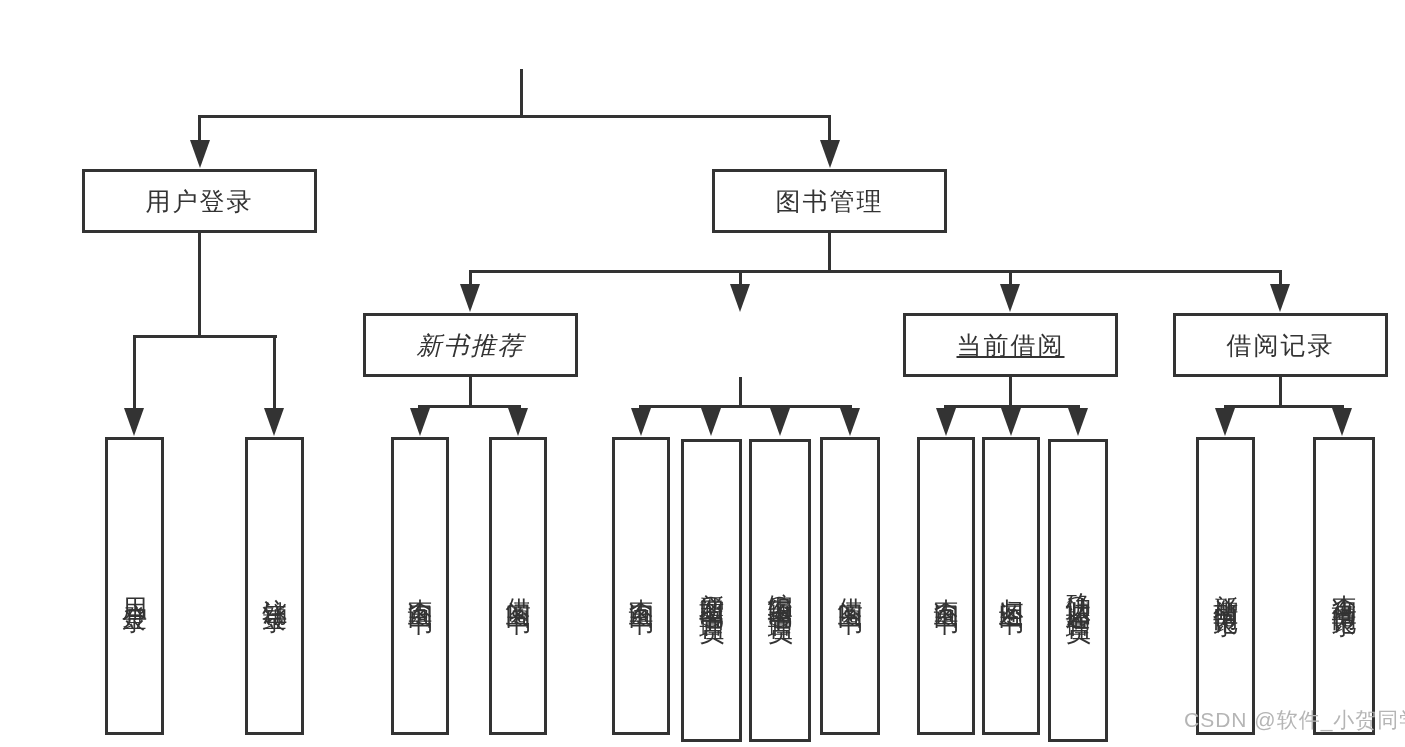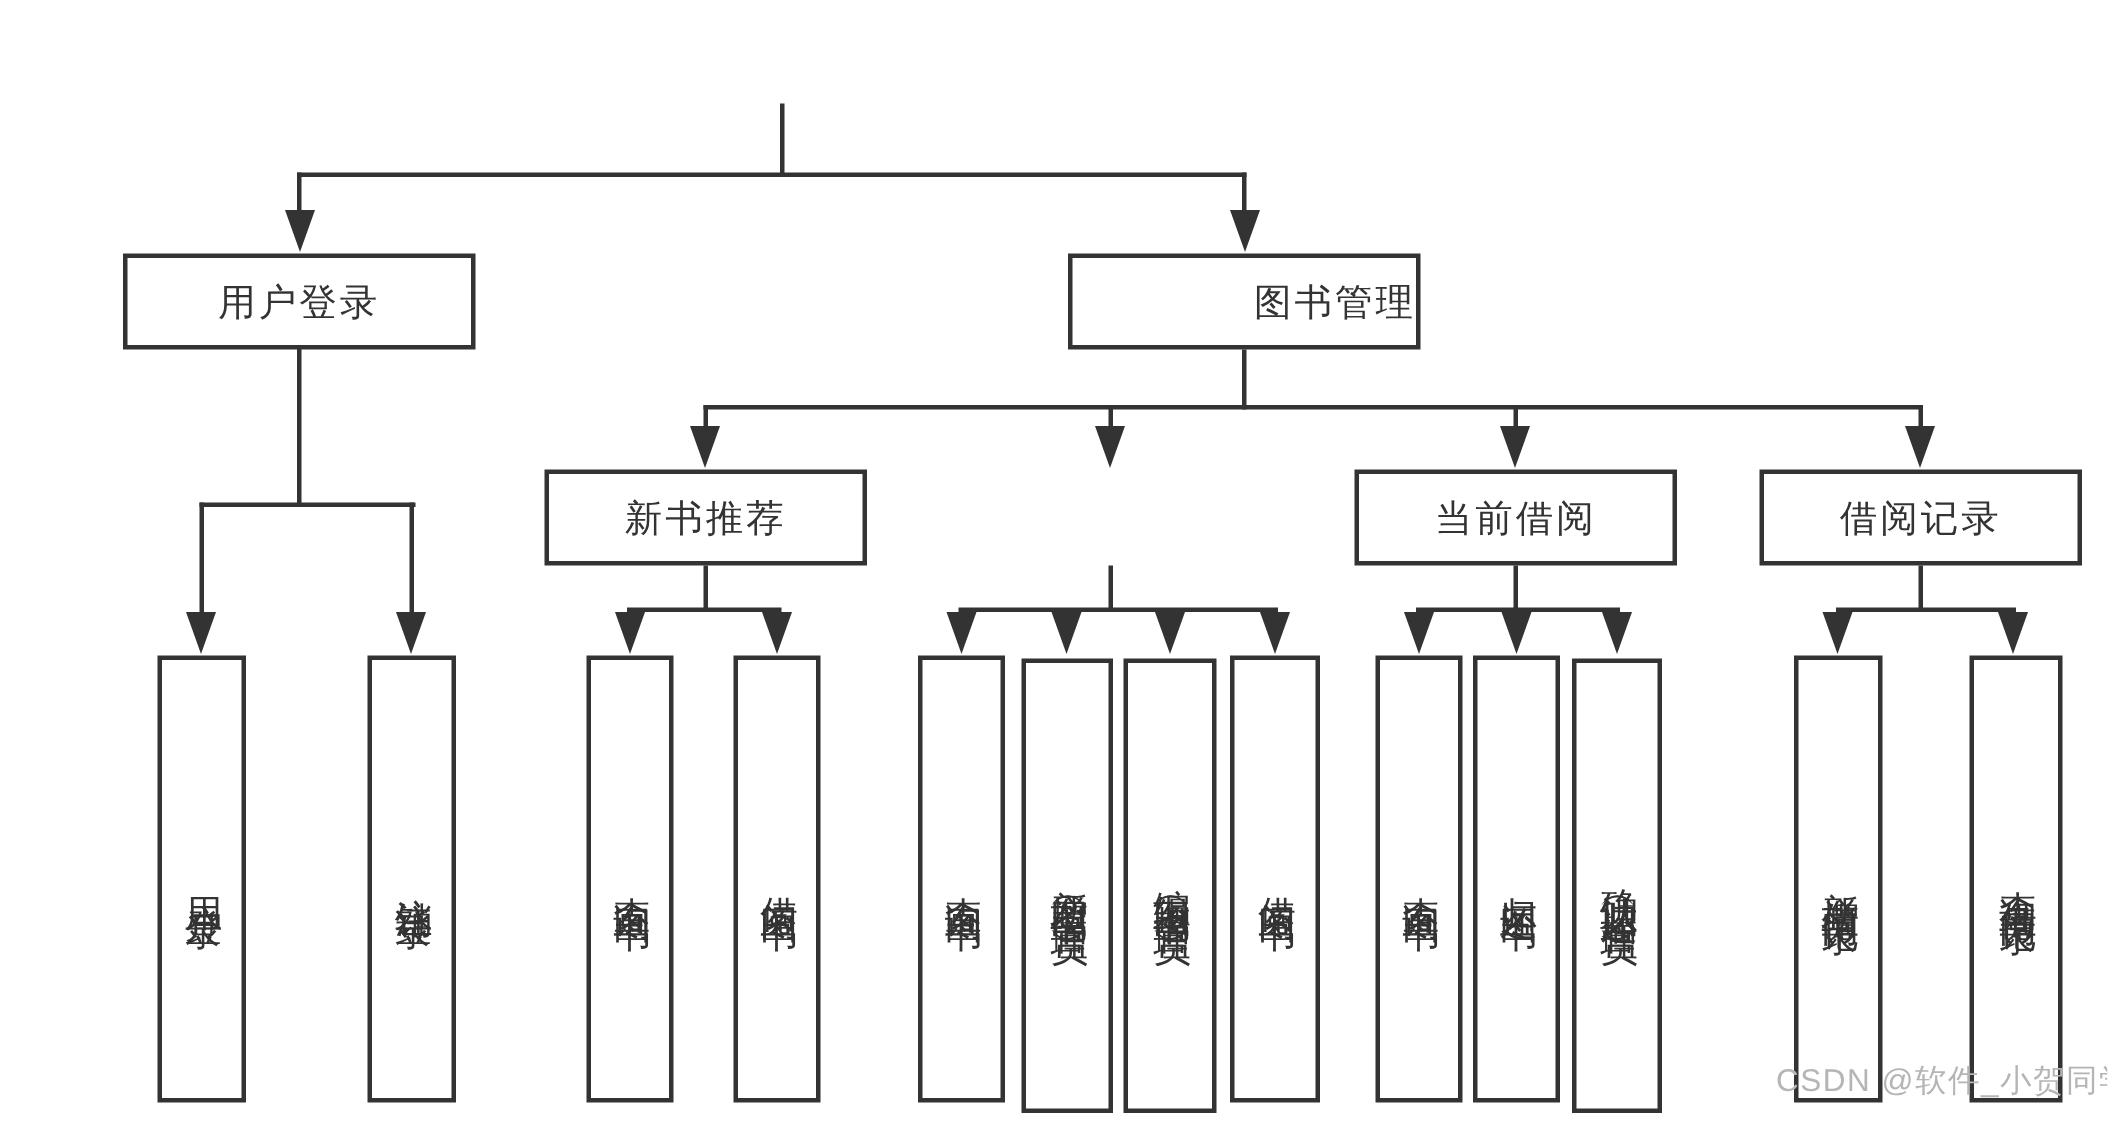--- a/index.html
+++ b/index.html
@@ -66,21 +66,21 @@
   <div class="line" style="left:520px;top:69px;width:3px;height:49px;"></div>
   <div class="line" style="left:198px;top:115px;width:633px;height:3px;"></div>
   <div class="line" style="left:198px;top:115px;width:3px;height:28px;"></div>
   <div class="arr" style="left:190px;top:140px;"></div>
   <div class="line" style="left:828px;top:115px;width:3px;height:28px;"></div>
   <div class="arr" style="left:820px;top:140px;"></div>
 
   <div class="box" style="left:82px;top:169px;width:235px;height:64px;">
     <span>用户登录</span>
   </div>
-  <div class="box" style="left:712px;top:169px;width:235px;height:64px;justify-content:flex-end;">
+  <div class="box" style="left:712px;top:169px;width:235px;height:64px;">
     <span>图书管理</span>
   </div>
 
   <div class="line" style="left:198px;top:232px;width:3px;height:106px;"></div>
   <div class="line" style="left:133px;top:335px;width:144px;height:3px;"></div>
   <div class="line" style="left:133px;top:335px;width:3px;height:76px;"></div>
   <div class="arr" style="left:124px;top:408px;"></div>
   <div class="line" style="left:273px;top:335px;width:3px;height:76px;"></div>
   <div class="arr" style="left:264px;top:408px;"></div>
 
@@ -88,24 +88,24 @@
   <div class="line" style="left:469px;top:270px;width:813px;height:3px;"></div>
   <div class="line" style="left:469px;top:270px;width:3px;height:18px;"></div>
   <div class="arr" style="left:460px;top:284px;"></div>
   <div class="line" style="left:739px;top:270px;width:3px;height:18px;"></div>
   <div class="arr" style="left:730px;top:284px;"></div>
   <div class="line" style="left:1009px;top:270px;width:3px;height:18px;"></div>
   <div class="arr" style="left:1000px;top:284px;"></div>
   <div class="line" style="left:1279px;top:270px;width:3px;height:18px;"></div>
   <div class="arr" style="left:1270px;top:284px;"></div>
 
-  <div class="box" style="left:363px;top:313px;width:215px;height:64px;">
+  <div class="box" style="left:363px;top:313px;width:215px;height:64px;font-style:italic;">
     <span>新书推荐</span>
   </div>
-  <div class="box" style="left:903px;top:313px;width:215px;height:64px;">
+  <div class="box" style="left:903px;top:313px;width:215px;height:64px;text-decoration:underline;">
     <span>当前借阅</span>
   </div>
   <div class="box" style="left:1173px;top:313px;width:215px;height:64px;justify-content:center;">
     <span>借阅记录</span>
   </div>
 
   <div class="line" style="left:469px;top:377px;width:3px;height:31px;"></div>
   <div class="line" style="left:418px;top:405px;width:103px;height:3px;"></div>
   <div class="arr" style="left:410px;top:408px;"></div>
   <div class="arr" style="left:508px;top:408px;"></div>

